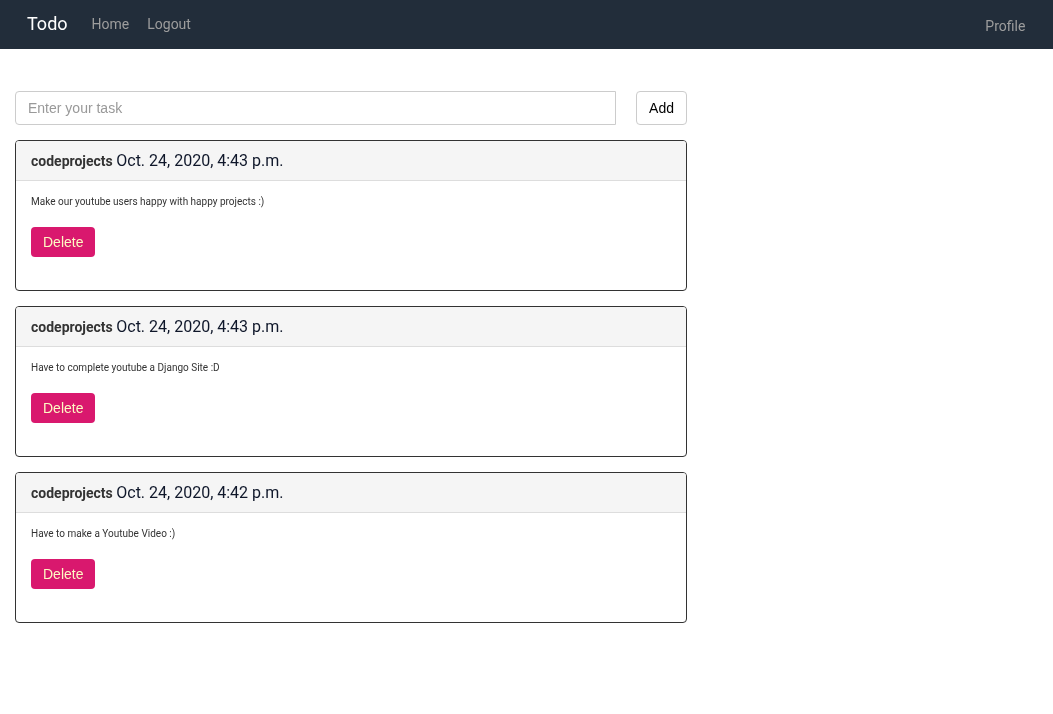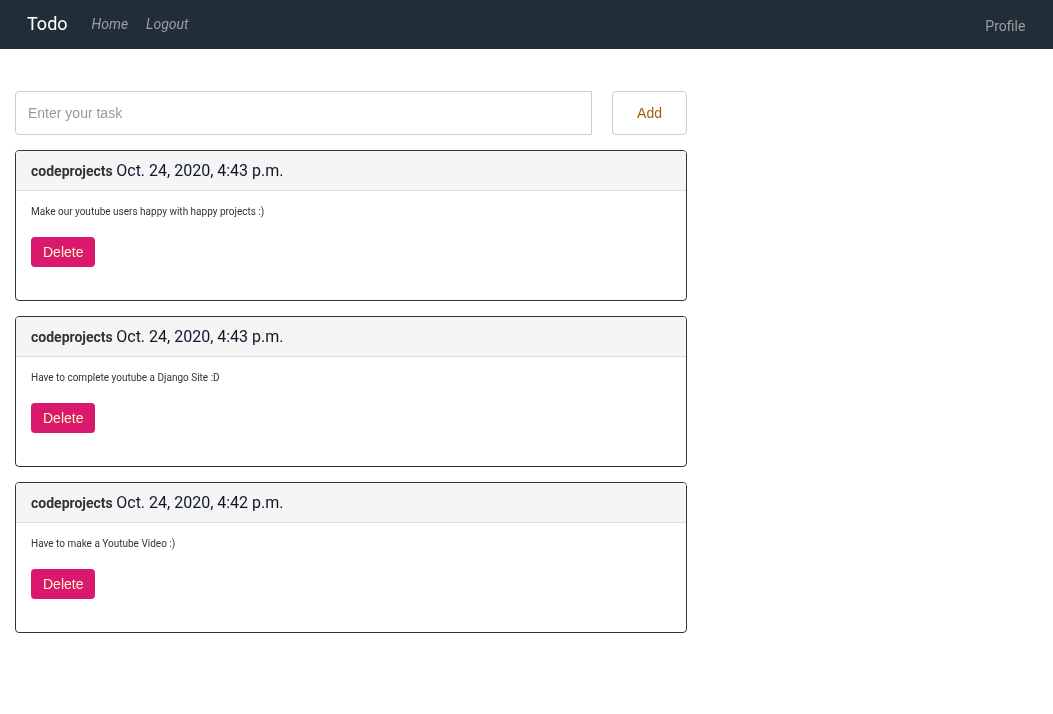--- a/index.html
+++ b/index.html
@@ -29,21 +29,20 @@
     }
     .navbar-brand {
       color: #fff;
       font-size: 18px;
       padding: 15px 15px 15px 12px;
       text-decoration: none;
     }
     .navbar-nav {
       display: flex;
       list-style: none;
-      font-style: italic;
     }
     .navbar-nav li a {
       display: block;
       padding: 15px 9px;
       color: #9d9d9d;
       text-decoration: none;
       font-size: 14px;
     }
     .navbar-right {
       display: flex;
@@ -71,44 +70,44 @@
       padding: 0 15px;
     }
     .input-group {
       display: flex;
       width: 100%;
       margin-top: 42px;
       margin-bottom: 15px;
     }
     .form-control {
       flex: 1;
-      height: 44px;
+      height: 34px;
       padding: 6px 12px;
       font-size: 14px;
       line-height: 1.42857143;
       color: #555;
       background-color: #fff;
       border: 1px solid #ccc;
       border-radius: 4px 0 0 4px;
       outline: none;
     }
     .form-control::placeholder {
       color: #999;
     }
     .input-group-btn {
       display: flex;
     }
     .btn-add {
-      padding: 6px 24px;
+      padding: 6px 12px;
       font-size: 14px;
       background-color: #fff;
       border: 1px solid #ccc;
       border-left: none;
       border-radius: 0 4px 4px 0;
-      color: #a16207;
+      color: #000000;
       cursor: pointer;
       margin-left: 20px;
       border-left: 1px solid #ccc;
       border-radius: 4px;
     }
     .panel {
       margin-bottom: 15px;
       background-color: #fff;
       border: 1px solid #333;
       border-radius: 4px;

